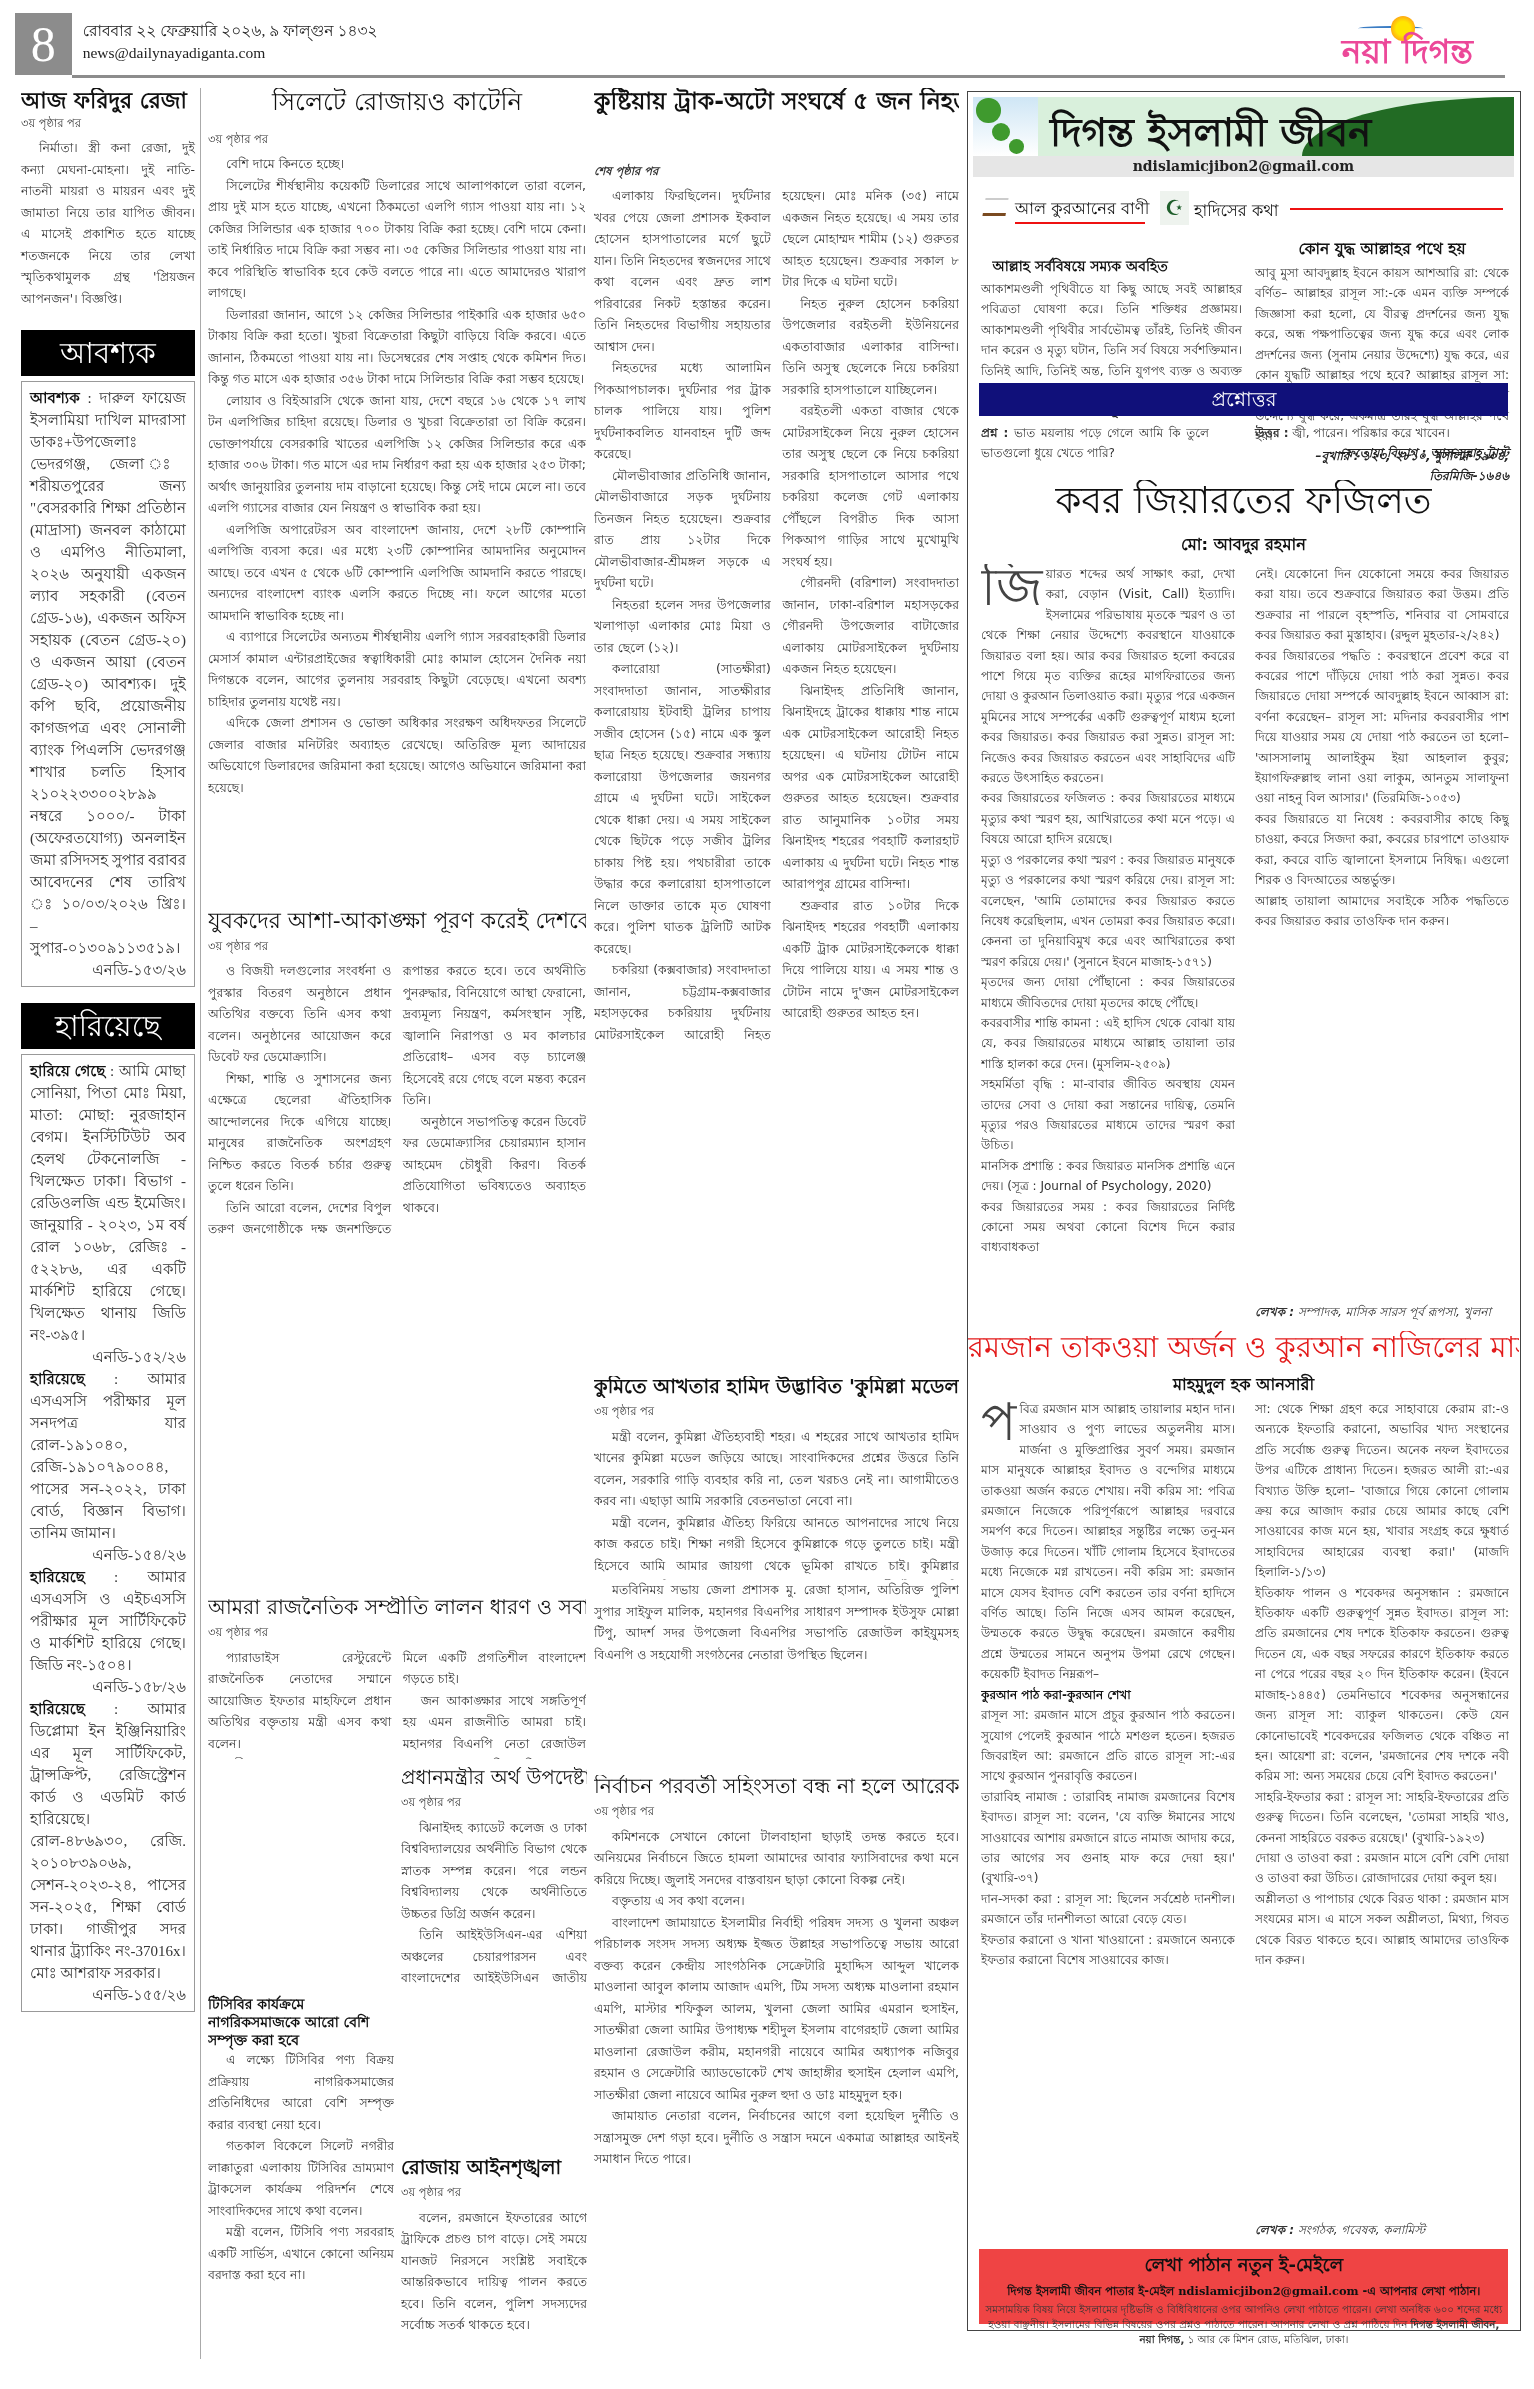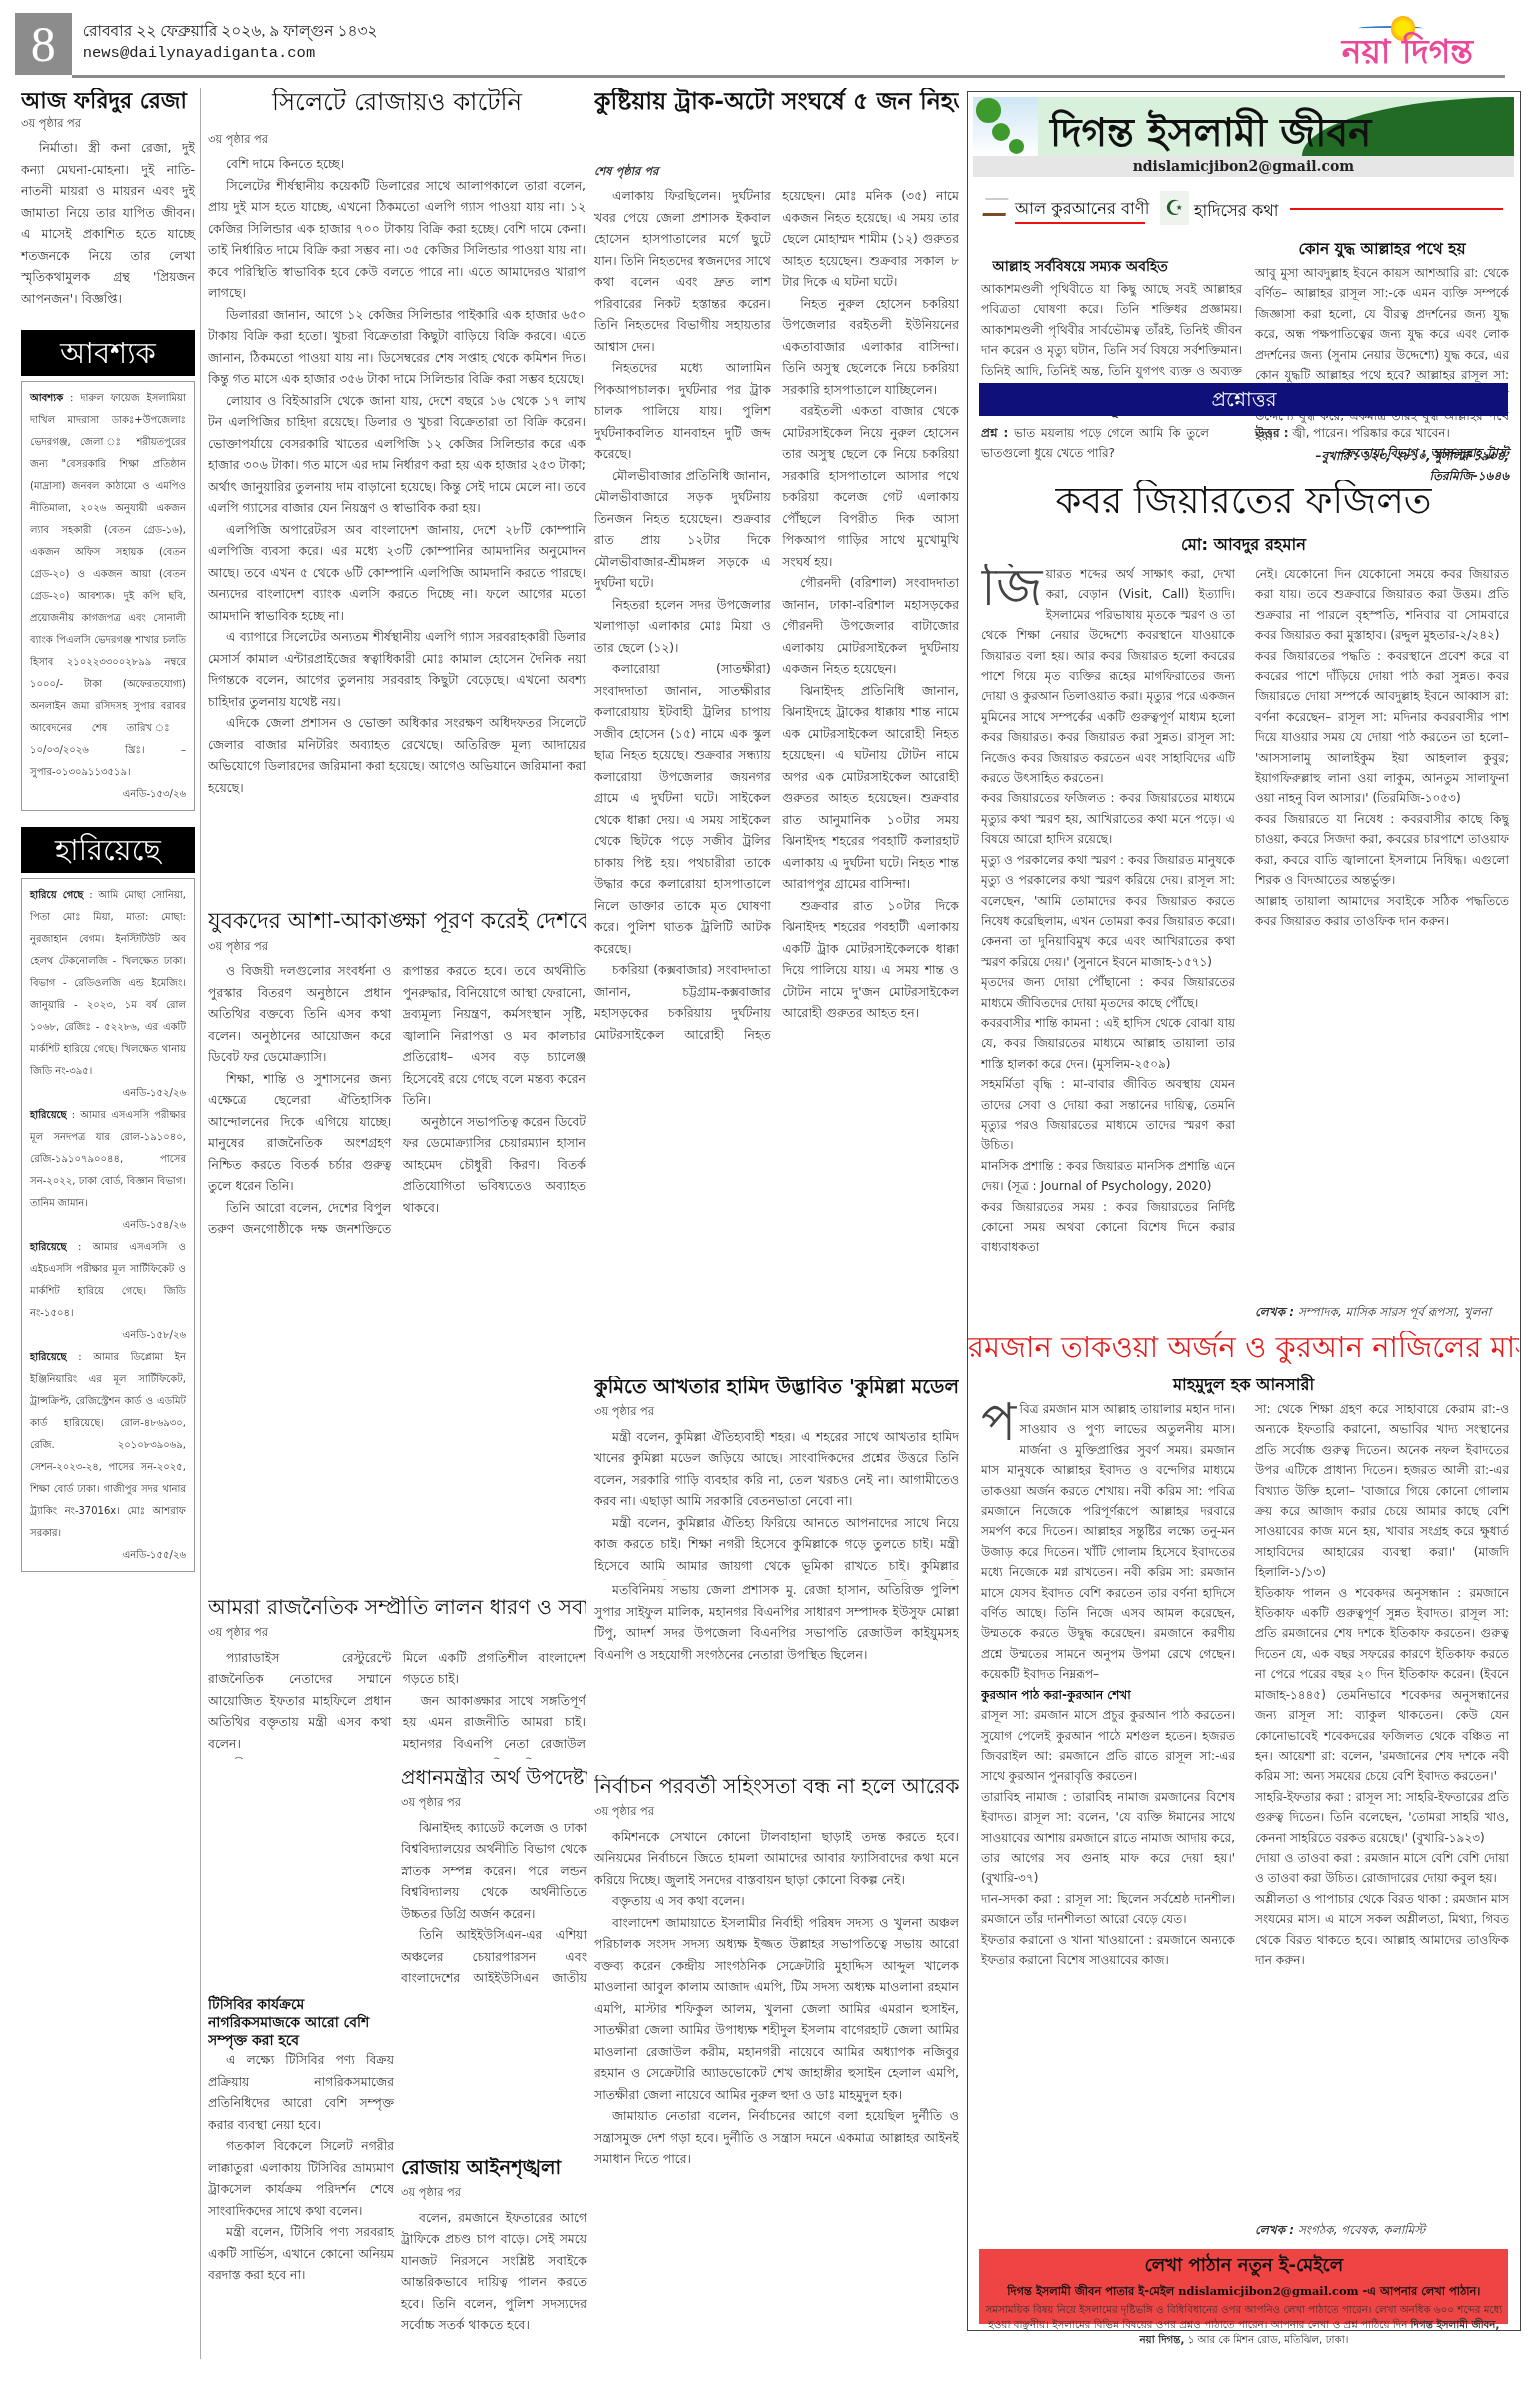--- a/index.html
+++ b/index.html
@@ -4,40 +4,40 @@
 <style>
   * { box-sizing: border-box; margin: 0; padding: 0; }
   html, body { width: 1535px; height: 2389px; background: #ffffff; overflow: hidden; }
   body { font-family: "DejaVu Sans", sans-serif; color: #222; position: relative; }
 
   
   .masthead { position: absolute; left: 14.7px; top: 11.4px; width: 1490px; height: 67px; }
   .page-num { position: absolute; left: 0; top: 1.6px; width: 57px; height: 62px; background: #8c8c8c; color: #fff;
               font-family: "Liberation Serif", serif; font-size: 50px; line-height: 62px; text-align: center; }
   .mast-date { position: absolute; left: 68px; top: 8.1px; font-family: "Liberation Serif", serif; font-size: 15.5px; color: #222; }
-  .mast-email { position: absolute; left: 68px; top: 33px; font-family: Liberation Mono, monospace; font-size: 15.5px; color: #222; text-align: center; }
+  .mast-email { position: absolute; left: 68px; top: 33px; font-family: Liberation Serif, serif; font-size: 15.5px; color: #222; text-align: center; }
   .mast-rule { position: absolute; left: 57px; top: 64px; width: 1433px; height: 2.4px; background: #8c8c8c; }
   .logo { position: absolute; right: 0; top: 0; width: 163px; height: 57px; }
   .logo-sun { position: absolute; left: 49px; top: 4.9px; width: 24.4px; height: 24.4px; border-radius: 50%;
               background: radial-gradient(circle, #ffe600 40%, #ff9a1a 80%, rgba(255,150,0,0) 100%); }
   .logo-book { position: absolute; left: 16.3px; top: 14.7px; width: 65px; height: 4.9px; border-top: 2.4px solid #3b7dc4; border-radius: 50% 50% 0 0; }
   .logo-text { position: absolute; left: 0; top: 14.7px; font-family: "DejaVu Serif", serif; font-weight: bold; font-size: 33px; color: #ec4899; white-space: nowrap; }
 
   
   .col { position: absolute; }
   .hl { font-family: "DejaVu Sans", sans-serif; color: #111; line-height: 1.15; white-space: nowrap; overflow: hidden; }
   .kicker { font-size: 11.4px; color: #333; margin: 4.9px 0 3.3px; }
   .kicker.ital { font-style: italic; font-weight: bold; margin-top: 48px; }
   .body { font-size: 12.4px; line-height: 21.5px; color: #333; text-align: justify; }
   .body p { text-indent: 18px; }
   .rule-v { position: absolute; width: 0.8px; background: #aaa; }
 
   
   .classified-bar { background: #000; color: #fff; font-size: 29px; text-align: center; height: 46px; line-height: 46px; }
-  .classified-box { border: 0.8px solid #999; padding: 4.9px 8.1px; font-size: 10px; line-height: 22px; color: #333; text-align: justify; }
+  .classified-box { border: 0.8px solid #999; padding: 4.9px 8.1px; font-size: 15px; line-height: 22px; color: #333; text-align: justify; font-family: Liberation Serif, serif; }
   .classified-box b { color: #111; }
   .ref { text-align: right; }
 
   
   .isl { position: absolute; left: 967px; top: 91px; width: 554px; height: 2240px; border: 1.6px solid #444; background: #fff; }
   .isl-banner { position: absolute; left: 4.9px; top: 4.9px; width: 541px; height: 59px; background: #d9f0dc; overflow: hidden; }
   .isl-banner .green { position: absolute; right: 0; top: 0; width: 212px; height: 59px; background: #226b24; border-top-left-radius: 100% 100%; }
   .isl-banner .mosque { position: absolute; left: 0; top: 0; width: 65px; height: 59px; background: linear-gradient(#cfe6f5, #fff); }
   .isl-banner .dot { position: absolute; border-radius: 50%; background: #3f9a2e; }
   .isl-banner .title { position: absolute; left: 77px; top: 4.9px; font-size: 39px; font-weight: bold; color: #111; white-space: nowrap; }

